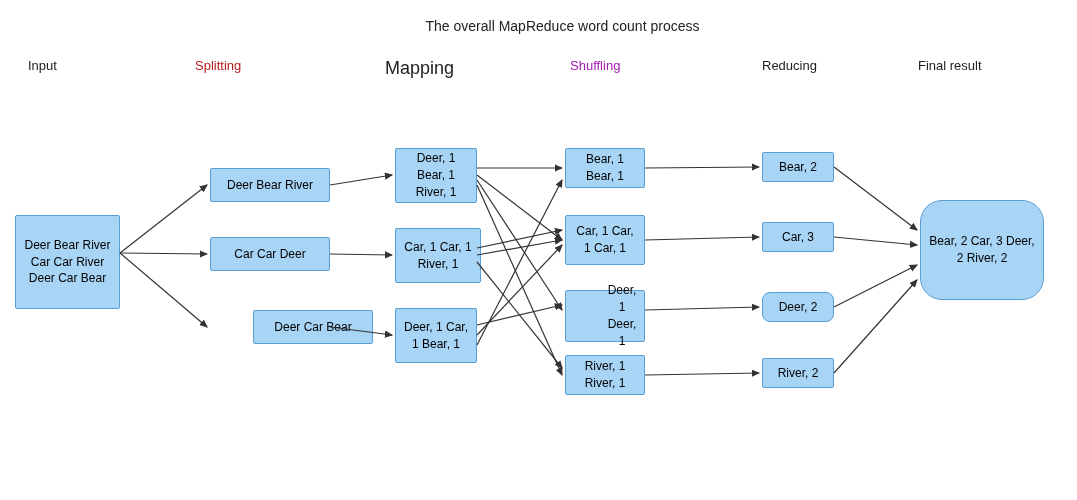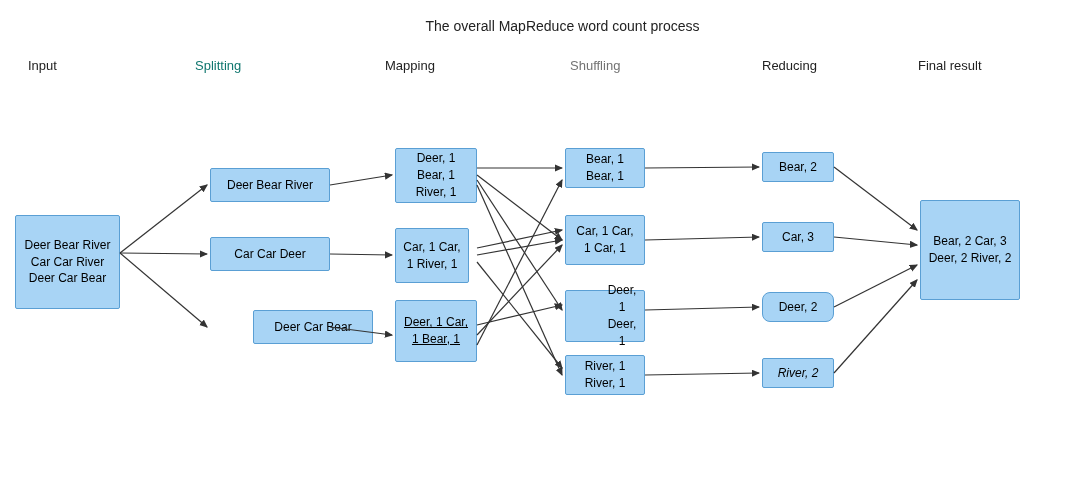--- a/index.html
+++ b/index.html
@@ -49,60 +49,60 @@
       fill: #333;
       stroke: none;
     }
   </style>
 </head>
 <body>
 
 <div class="title">The overall MapReduce word count process</div>
 
 <div style="position:absolute;top:58px;left:28px;font-size:13px;color:#222;">Input</div>
-<div style="position:absolute;top:58px;left:195px;font-size:13px;color:#0f766e;">Splitting</div>
-<div style="position:absolute;top:58px;left:385px;font-size:13px;color:#222;">Mapping</div>
-<div style="position:absolute;top:58px;left:570px;font-size:13px;color:#737373;">Shuffling</div>
+<div style="position:absolute;top:58px;left:195px;font-size:13px;color:#b91c1c;">Splitting</div>
+<div style="position:absolute;top:58px;left:385px;font-size:18px;color:#222;">Mapping</div>
+<div style="position:absolute;top:58px;left:570px;font-size:13px;color:#a21caf;">Shuffling</div>
 <div style="position:absolute;top:58px;left:762px;font-size:13px;color:#222;">Reducing</div>
 <div style="position:absolute;top:58px;left:918px;font-size:13px;color:#222;">Final result</div>
 
 <div class="box" style="left:15px;top:215px;width:105px;height:94px;">Deer Bear River
 Car Car River
 Deer Car Bear</div>
 
 <div class="box" style="left:210px;top:168px;width:120px;height:34px;">Deer Bear River</div>
 <div class="box" style="left:210px;top:237px;width:120px;height:34px;">Car Car Deer</div>
 <div class="box" style="left:210px;top:310px;width:120px;height:34px;margin-left:43px;">Deer Car Bear</div>
 
 <div class="box" style="left:395px;top:148px;width:82px;height:55px;">Deer, 1
 Bear, 1
 River, 1</div>
-<div class="box" style="left:395px;top:228px;width:74px;height:55px;">Car, 1
+<div class="box" style="left:395px;top:228px;width:86px;height:55px;">Car, 1
 Car, 1
 River, 1</div>
-<div class="box" style="left:395px;top:300px;width:82px;height:62px;text-decoration:underline;">Deer, 1
+<div class="box" style="left:395px;top:308px;width:82px;height:55px;">Deer, 1
 Car, 1
 Bear, 1</div>
 
 <div class="box" style="left:565px;top:148px;width:80px;height:40px;">Bear, 1
 Bear, 1</div>
 <div class="box" style="left:565px;top:215px;width:80px;height:50px;">Car, 1
 Car, 1
 Car, 1</div>
 <div class="box" style="left:565px;top:290px;width:80px;height:52px;padding-left:40px;">Deer, 1
 Deer, 1</div>
 <div class="box" style="left:565px;top:355px;width:80px;height:40px;">River, 1
 River, 1</div>
 
 <div class="box" style="left:762px;top:152px;width:72px;height:30px;">Bear, 2</div>
 <div class="box" style="left:762px;top:222px;width:72px;height:30px;">Car, 3</div>
 <div class="box" style="left:762px;top:292px;width:72px;height:30px;border-radius:8px;">Deer, 2</div>
-<div class="box" style="left:762px;top:358px;width:72px;height:30px;font-style:italic;">River, 2</div>
+<div class="box" style="left:762px;top:358px;width:72px;height:30px;">River, 2</div>
 
-<div class="box" style="left:920px;top:200px;width:100px;height:100px;">Bear, 2
+<div class="box" style="left:920px;top:200px;width:124px;height:100px;border-radius:22px;">Bear, 2
 Car, 3
 Deer, 2
 River, 2</div>
 
 <svg class="arrows" xmlns="http://www.w3.org/2000/svg">
   <defs>
     <marker id="arr" markerWidth="7" markerHeight="7" refX="6" refY="3" orient="auto">
       <path d="M0,0 L0,6 L7,3 z"></path>
     </marker>
   </defs>

